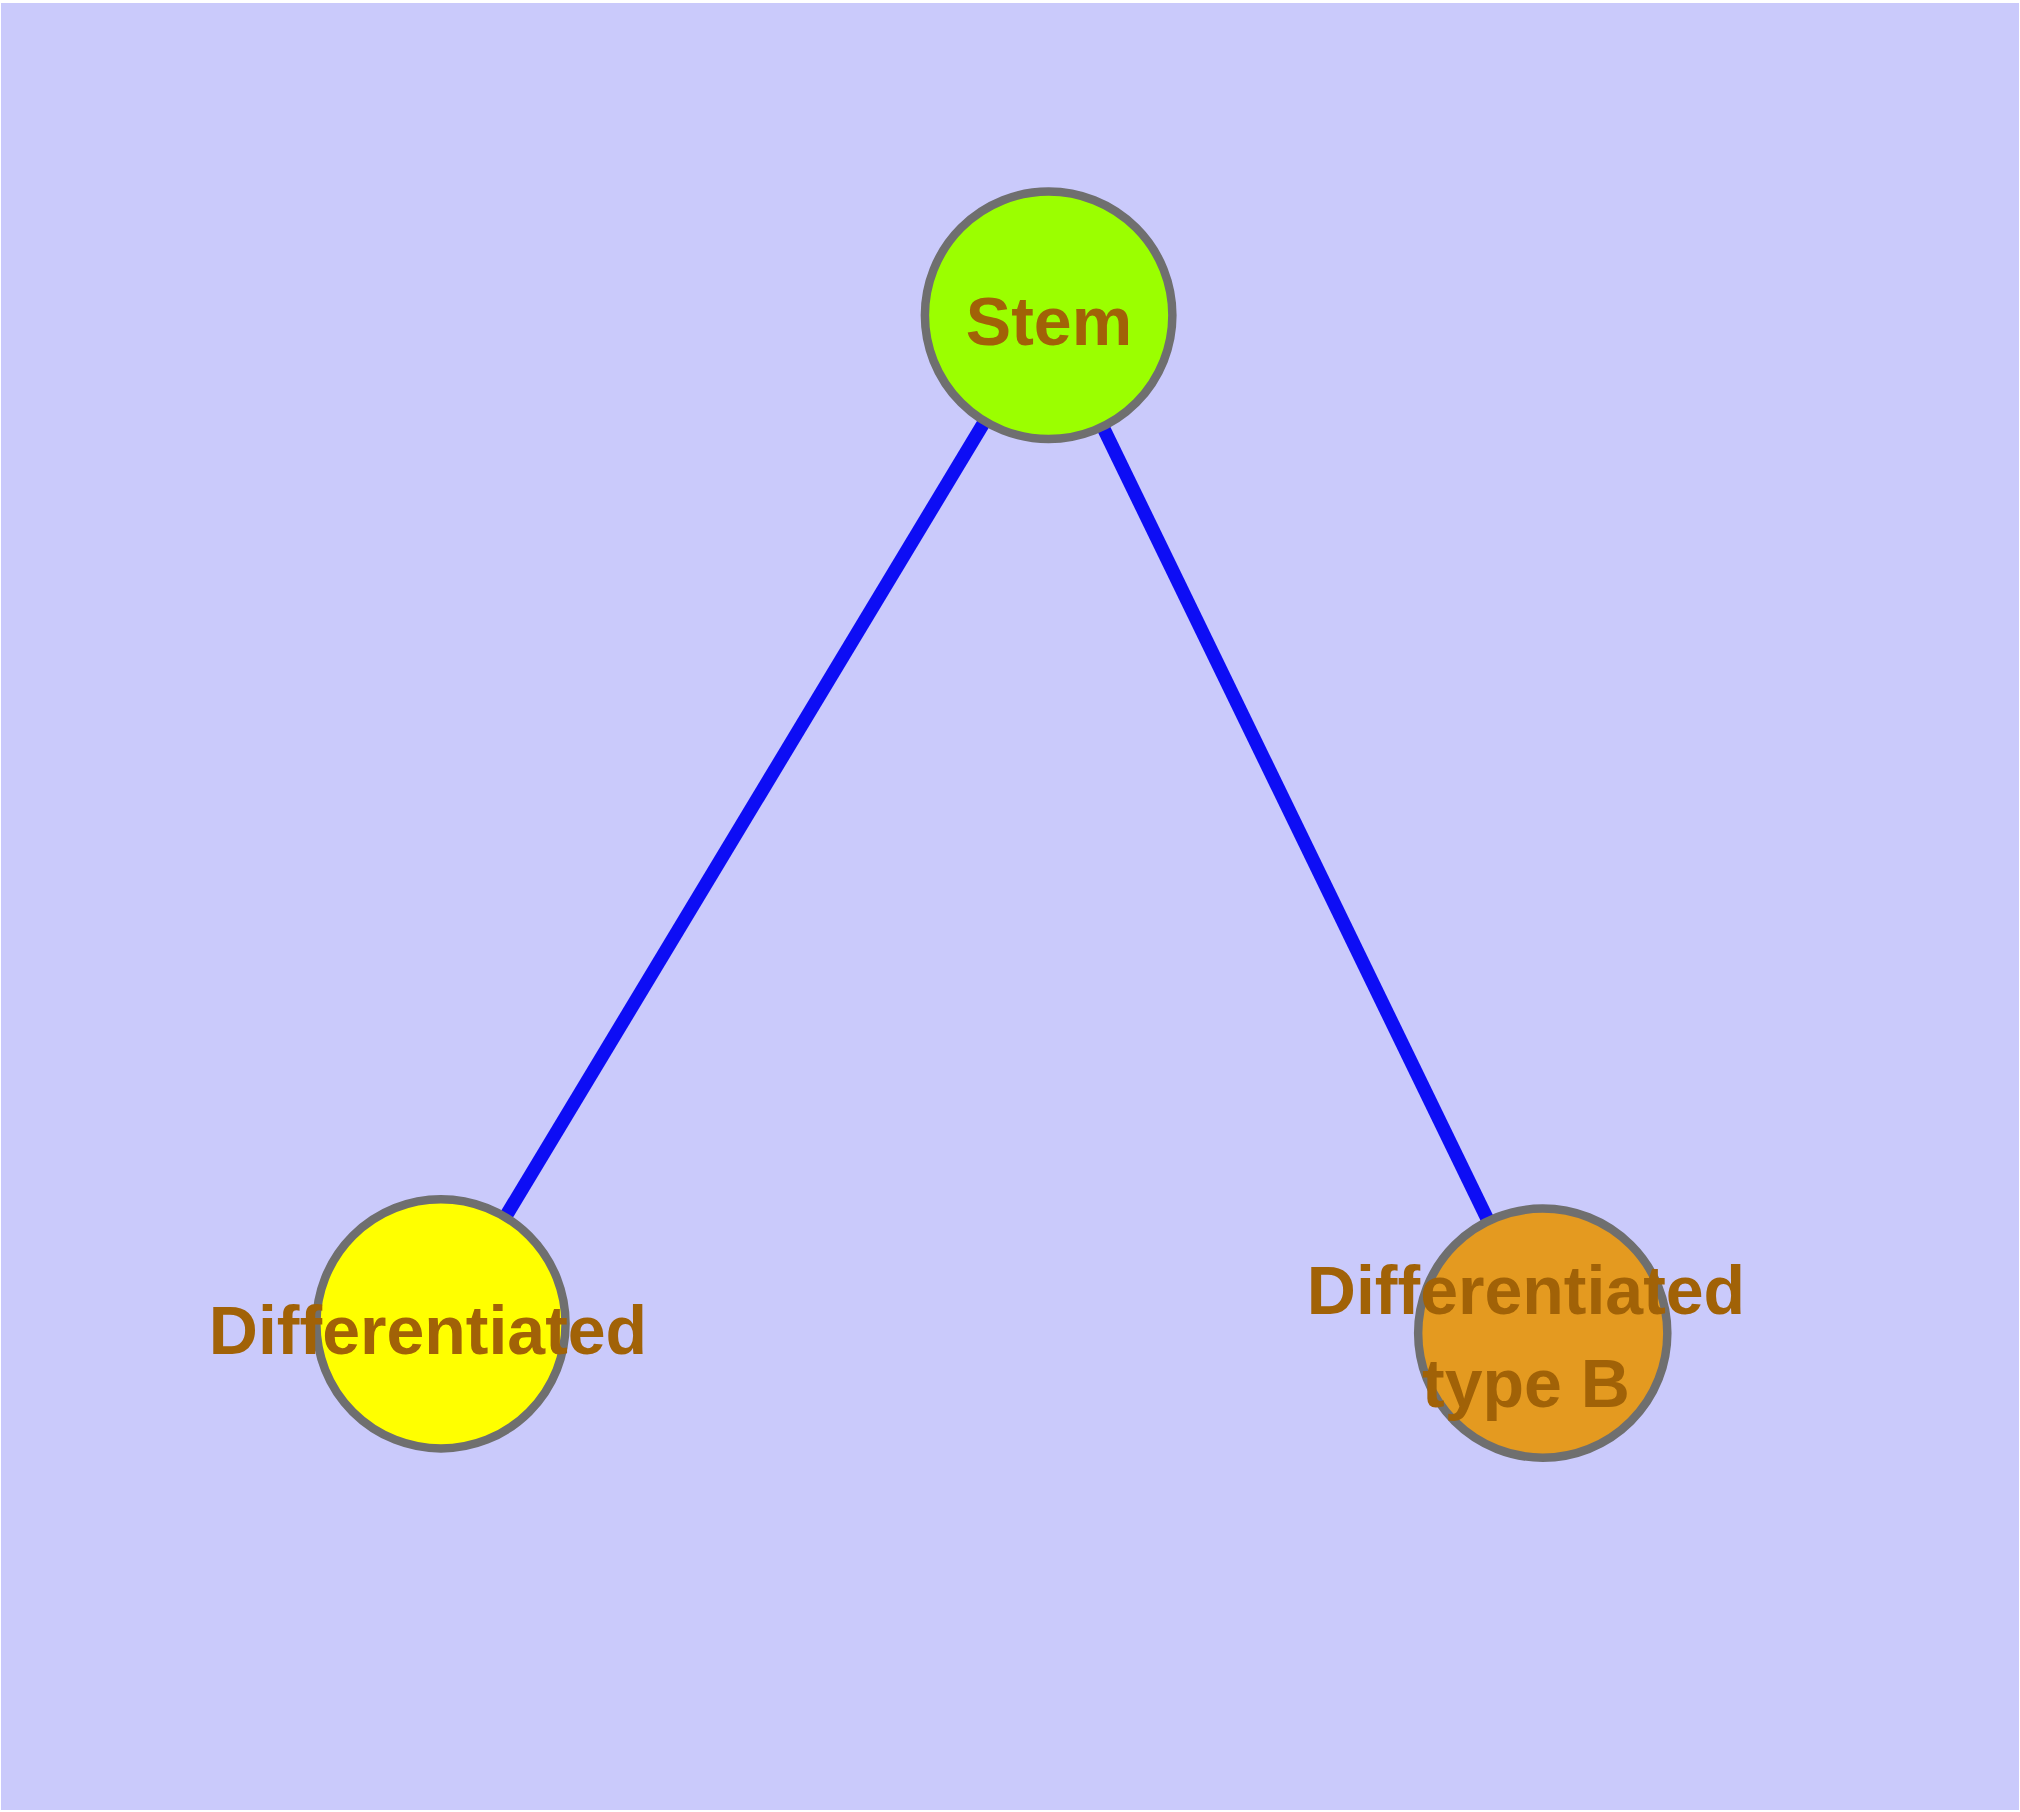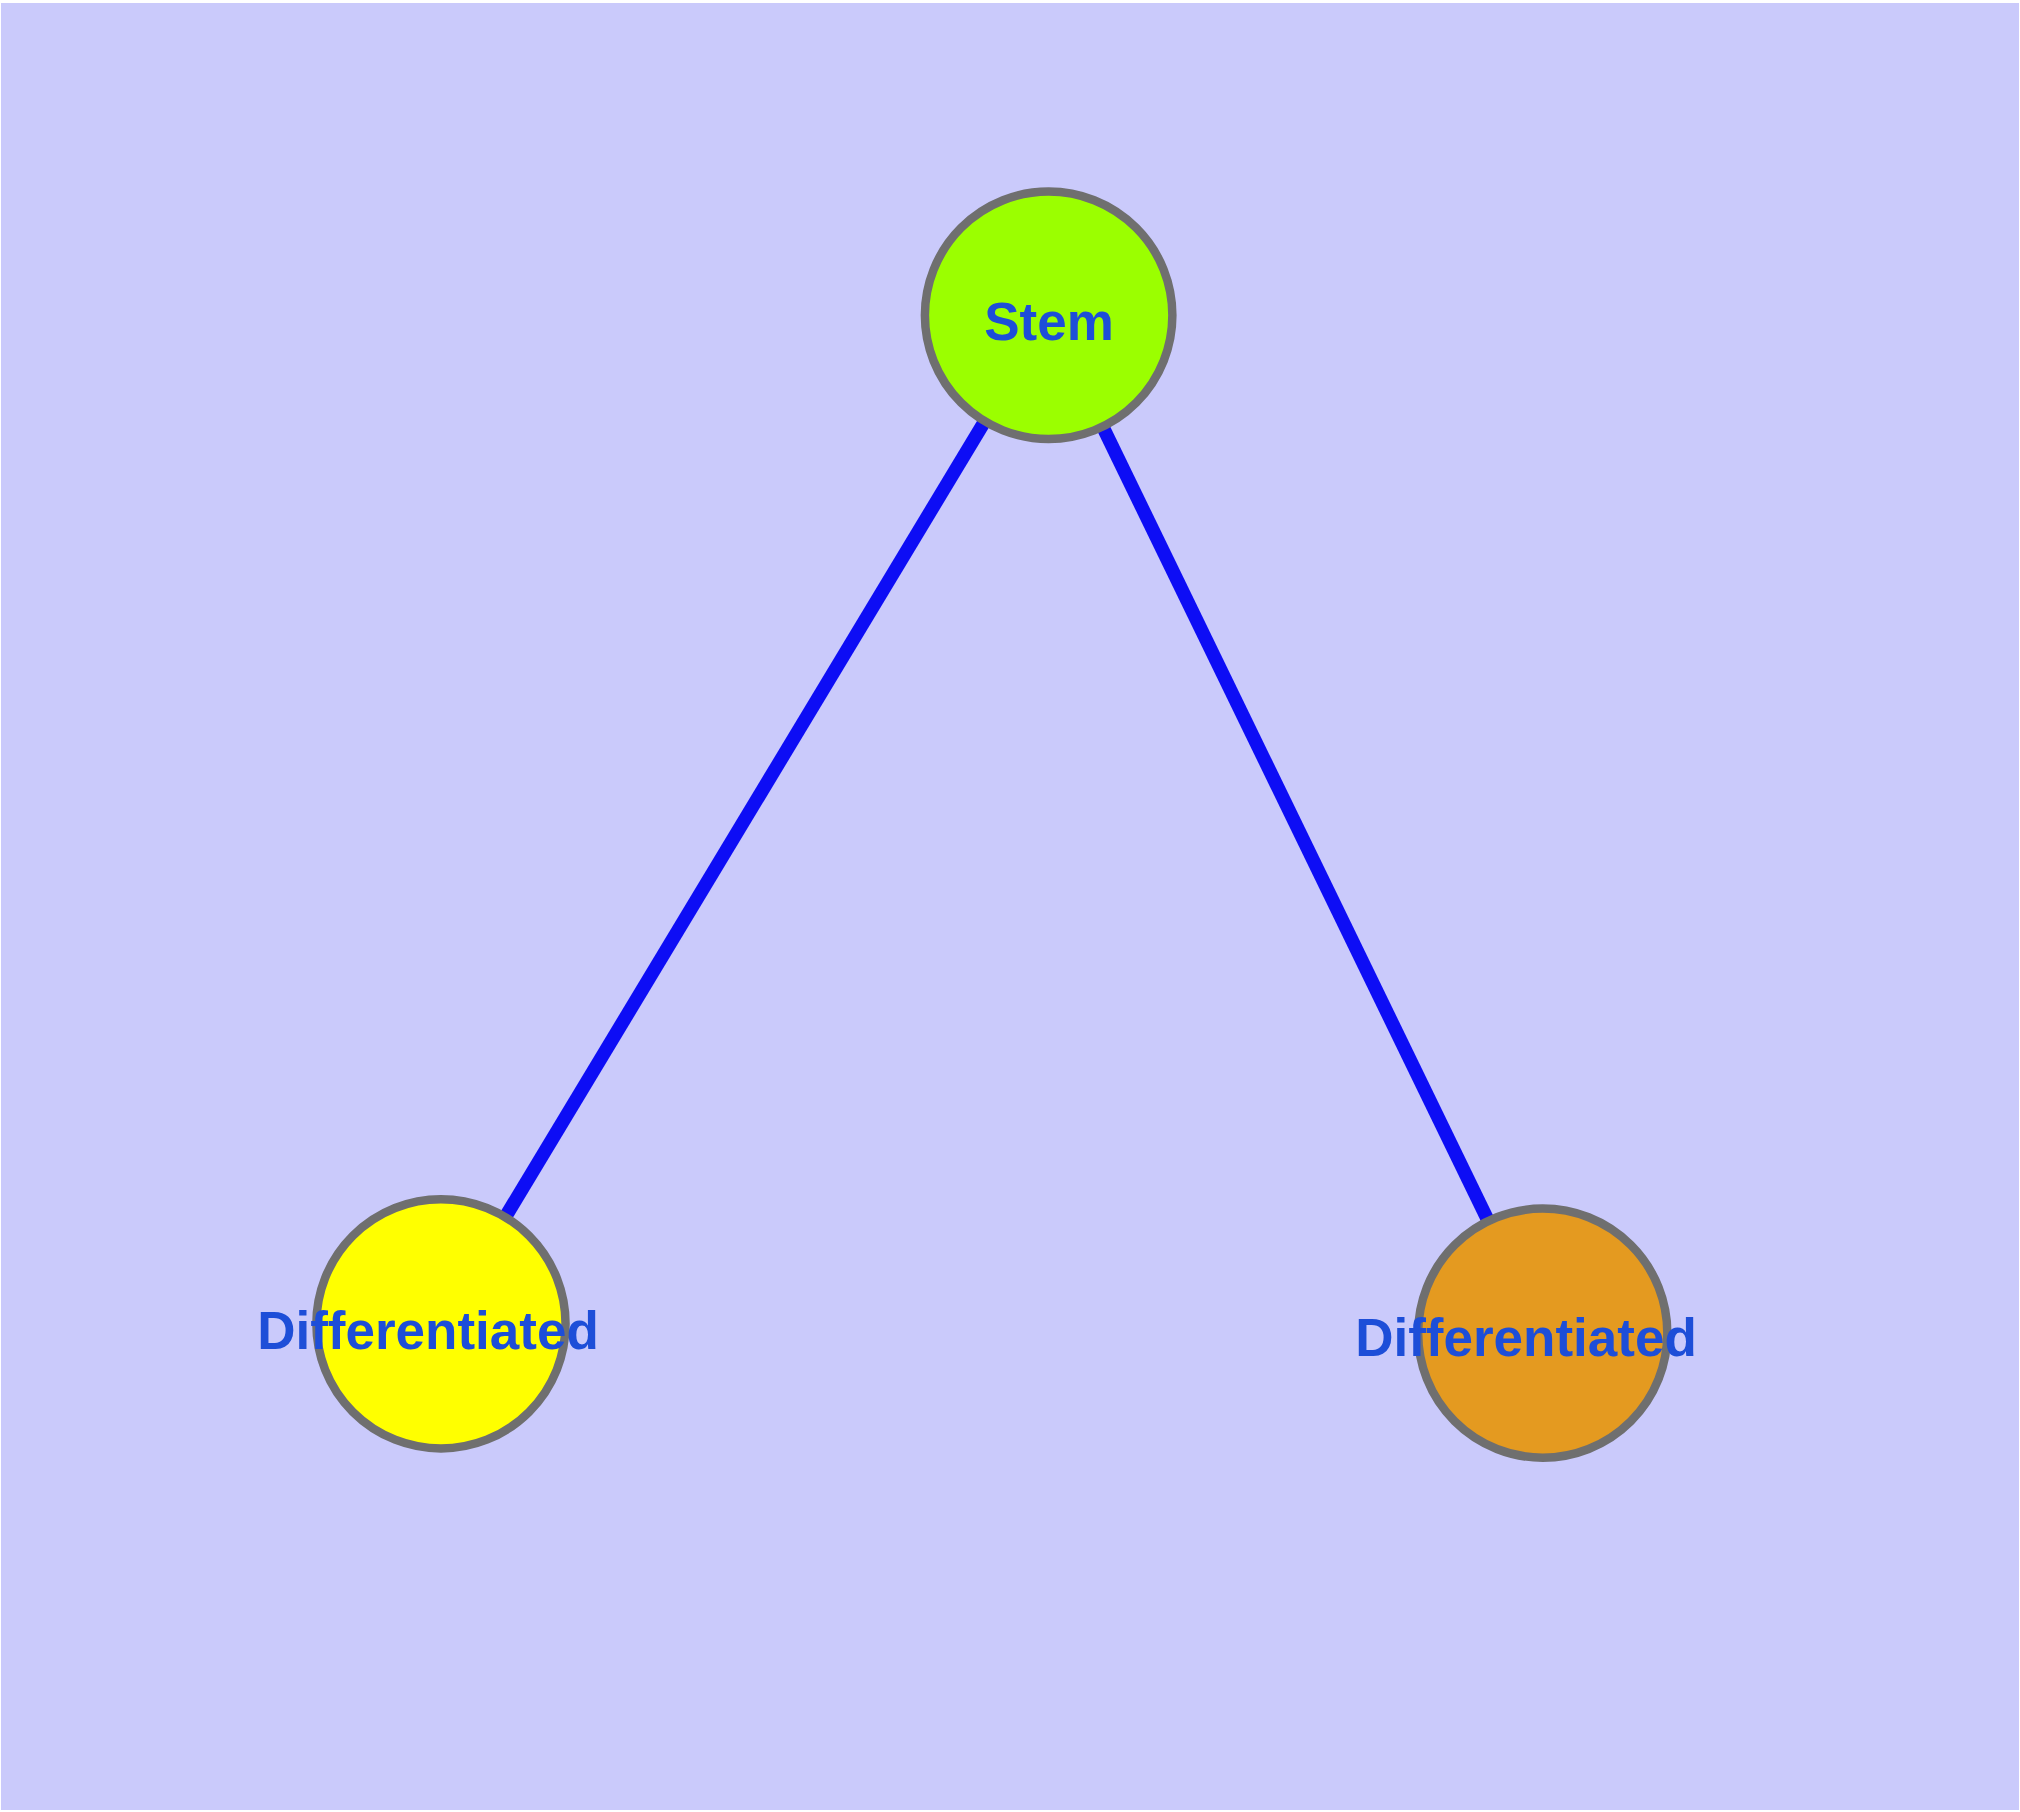--- a/index.html
+++ b/index.html
@@ -30,23 +30,23 @@
     stroke-linecap: butt;
   }
   .node-circle {
     stroke-width: 10;
   }
   .node-label {
     position: absolute;
     transform: translate(-50%, -50%);
     text-align: center;
     font-weight: bold;
-    font-size: 53px;
+    font-size: 68px;
     line-height: 93px;
-    color: #1d4ed8;
+    color: #a16207;
     white-space: nowrap;
     pointer-events: none;
   }
   .node-label span { display: block; }
 </style>
 </head>
 <body style="background: rgb(255, 255, 255);">
 
 <div class="plot-canvas" style="background: rgb(202, 202, 251);"></div>
 
@@ -63,14 +63,15 @@
 <div class="node-label" style="left:1049px; top:321px;">
   <span>Stem</span>
 </div>
 
 <div class="node-label" style="left:428px; top:1330px;">
   <span>Differentiated</span>
 </div>
 
 <div class="node-label" style="left:1526px; top:1337px;">
   <span>Differentiated</span>
+  <span>type B</span>
 </div>
 
 
 </body></html>

